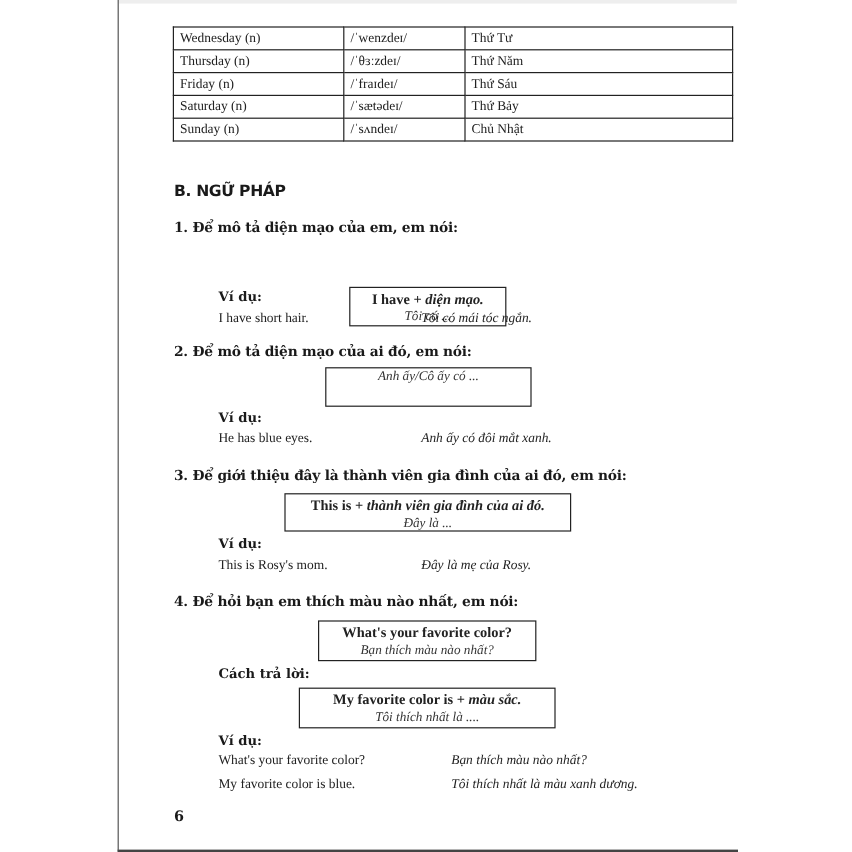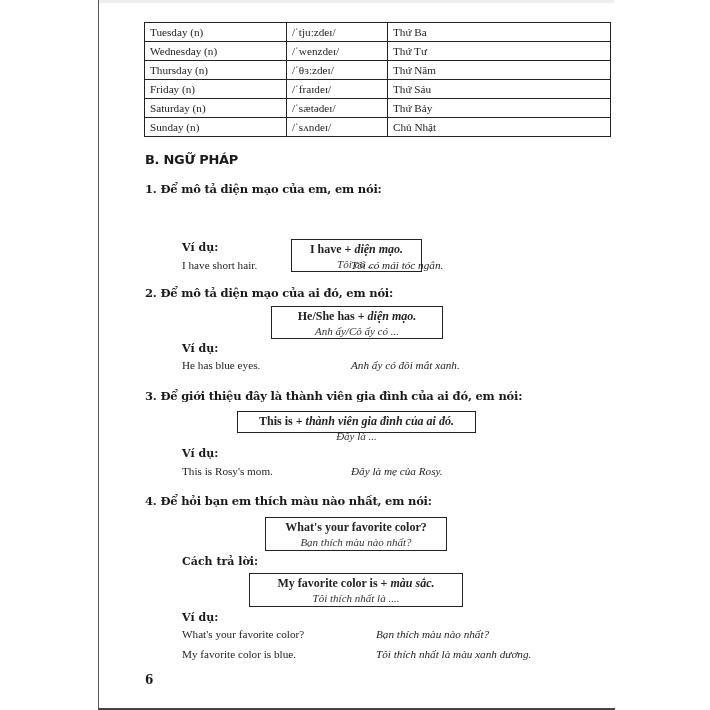--- a/index.html
+++ b/index.html
@@ -56,25 +56,20 @@
 </style>
 </head>
 <body>
 
 <div class="top-shade"></div>
 <div class="page-frame"></div>
 
 <table class="vocab-table">
   <tbody>
     <tr>
-      <td class="c1">Tuesday (n)</td>
-      <td class="c2">/ˈtjuːzdeɪ/</td>
-      <td>Thứ Ba</td>
-    </tr>
-    <tr>
       <td class="c1">Wednesday (n)</td>
       <td class="c2">/ˈwenzdeɪ/</td>
       <td>Thứ Tư</td>
     </tr>
     <tr>
       <td class="c1">Thursday (n)</td>
       <td class="c2">/ˈθɜːzdeɪ/</td>
       <td>Thứ Năm</td>
     </tr>
     <tr>
@@ -101,29 +96,28 @@
 <div class="formula-box" style="left:291px; top:206px; width:131px; height:33px;margin-top:33px;">
   <div class="en"><span>I have + </span><i>diện mạo.</i></div>
   <div class="vi">Tôi có ...</div>
 </div>
 <div class="label-vidu" style="top:241px;">Ví dụ:</div>
 <div class="ex-en" style="top:259px;">I have short hair.</div>
 <div class="ex-vi" style="left:310px; top:259px;">Tôi có mái tóc ngắn.</div>
 
 <div class="heading" style="top:286px;">2. Để mô tả diện mạo của ai đó, em nói:</div>
 <div class="formula-box" style="left:271px; top:306px; width:172px; height:33px;">
-  <div class="en"><span>He/She has + </span><i>diện mạo.</i></div>
   <div class="vi">Anh ấy/Cô ấy có ...</div>
 </div>
 <div class="label-vidu" style="top:342px;">Ví dụ:</div>
 <div class="ex-en" style="top:359px;">He has blue eyes.</div>
 <div class="ex-vi" style="left:310px; top:359px;">Anh ấy có đôi mắt xanh.</div>
 
 <div class="heading" style="top:389px;">3. Để giới thiệu đây là thành viên gia đình của ai đó, em nói:</div>
-<div class="formula-box" style="left:237px; top:411px; width:239px; height:22px;">
+<div class="formula-box" style="left:237px; top:411px; width:239px; height:32px;">
   <div class="en"><span>This is + </span><i>thành viên gia đình của ai đó.</i></div>
   <div class="vi">Đây là ...</div>
 </div>
 <div class="label-vidu" style="top:447px;">Ví dụ:</div>
 <div class="ex-en" style="top:465px;">This is Rosy's mom.</div>
 <div class="ex-vi" style="left:310px; top:465px;">Đây là mẹ của Rosy.</div>
 
 <div class="heading" style="top:494px;">4. Để hỏi bạn em thích màu nào nhất, em nói:</div>
 <div class="formula-box" style="left:265px; top:517px; width:182px; height:34px;">
   <div class="en"><span>What's your favorite color?</span><i></i></div>

